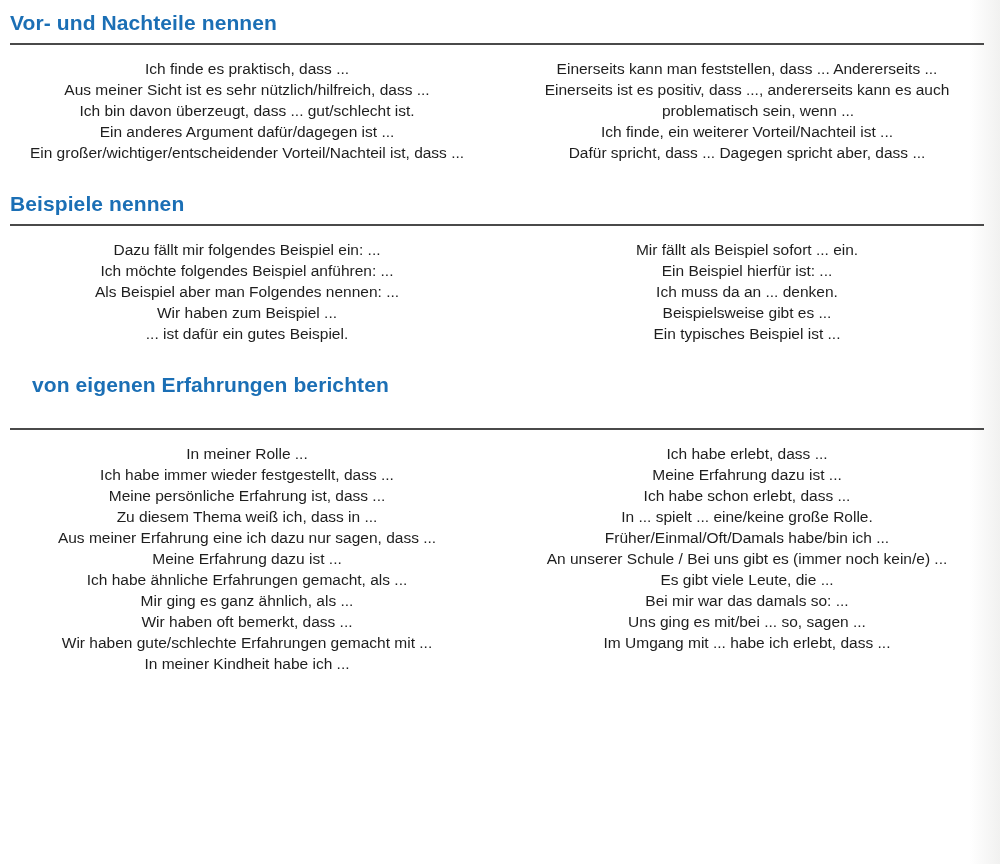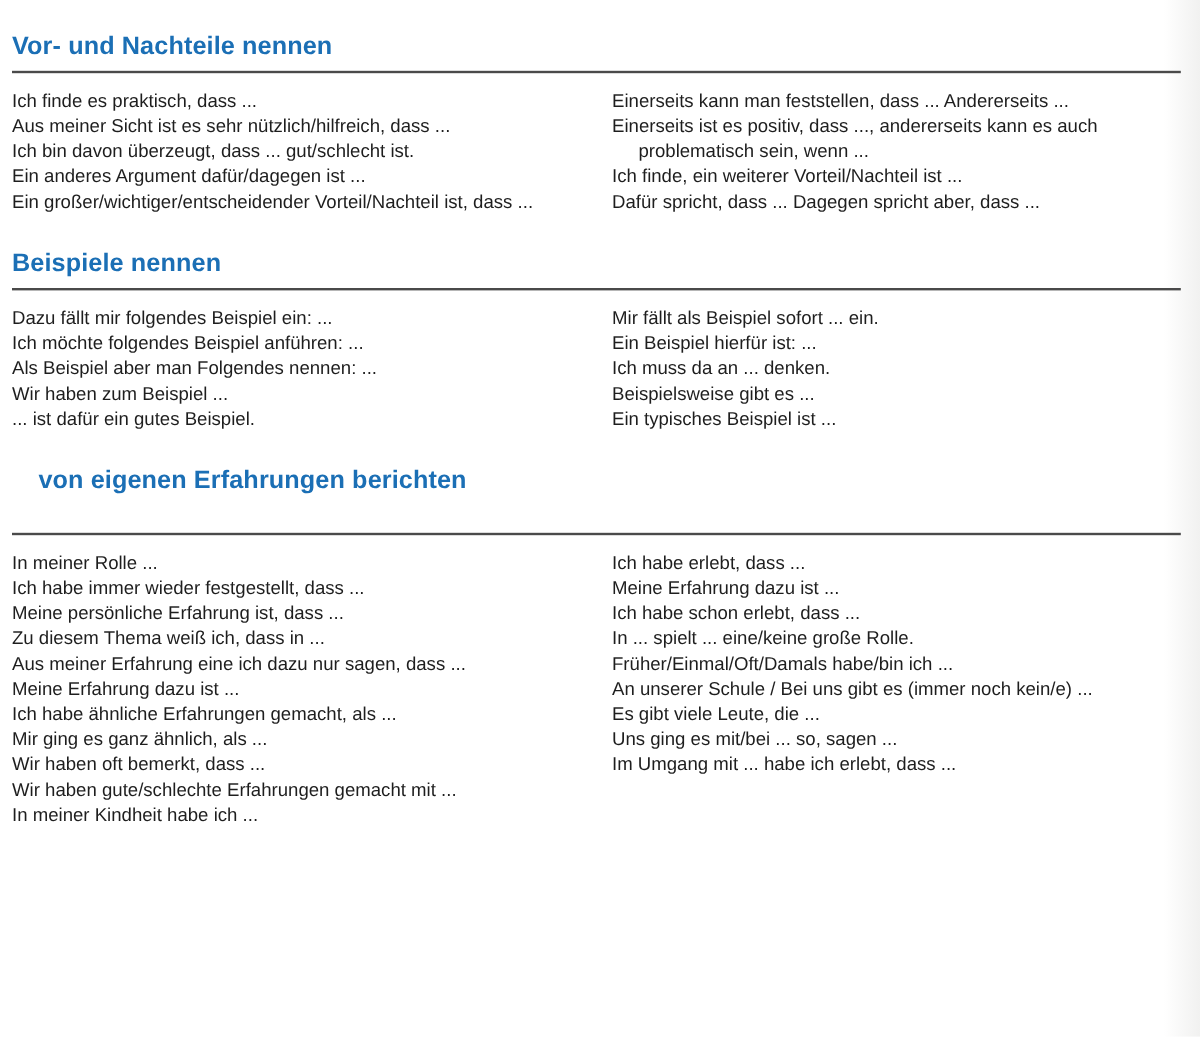--- a/index.html
+++ b/index.html
@@ -6,21 +6,21 @@
   html, body {
     width: 1000px;
     min-height: 864px;
     background: #ffffff;
     font-family: "Liberation Sans", sans-serif;
     color: #1e1e1e;
   }
   .page {
     width: 1000px;
     min-height: 864px;
-    padding: 26px 16px 20px 10px;
+    padding: 10px 16px 20px 10px;
     background: linear-gradient(to right, #ffffff 0%, #ffffff 97%, #f1f1f0 100%);
   }
   .section { margin-bottom: 28px; }
   .heading {
     color: #1b6fb5;
     font-size: 21px;
     line-height: 26px;
     font-weight: bold;
     margin: 0 0 7px 0;
     letter-spacing: 0.1px;
@@ -29,20 +29,21 @@
     border: none;
     border-top: 2px solid #4a4a4a;
     margin: 0 0 13px 0;
   }
   .section-2 .heading { margin-left: 22px; }
   .section-2 .rule { margin-top: 30px; }
   .cols {
     display: flex;
     gap: 26px;
     align-items: flex-start;
+    text-align: center;
   }
   .col {
     flex: 1 1 0;
     list-style: none;
     min-width: 0;
   }
   .phrase {
     font-size: 15.5px;
     line-height: 21px;
     padding-left: 22px;
@@ -114,19 +115,20 @@
         <li class="phrase">In meiner Kindheit habe ich ...</li>
       </ul>
       <ul class="col">
         <li class="phrase">Ich habe erlebt, dass ...</li>
         <li class="phrase">Meine Erfahrung dazu ist ...</li>
         <li class="phrase">Ich habe schon erlebt, dass ...</li>
         <li class="phrase">In ... spielt ... eine/keine große Rolle.</li>
         <li class="phrase">Früher/Einmal/Oft/Damals habe/bin ich ...</li>
         <li class="phrase">An unserer Schule / Bei uns gibt es (immer noch kein/e) ...</li>
         <li class="phrase">Es gibt viele Leute, die ...</li>
+        <li class="phrase">Bei mir war das damals so: ...</li>
         <li class="phrase">Uns ging es mit/bei ... so, sagen ...</li>
         <li class="phrase">Im Umgang mit ... habe ich erlebt, dass ...</li>
       </ul>
     </div>
   </section>
 
 </div>
 
 </body></html>

